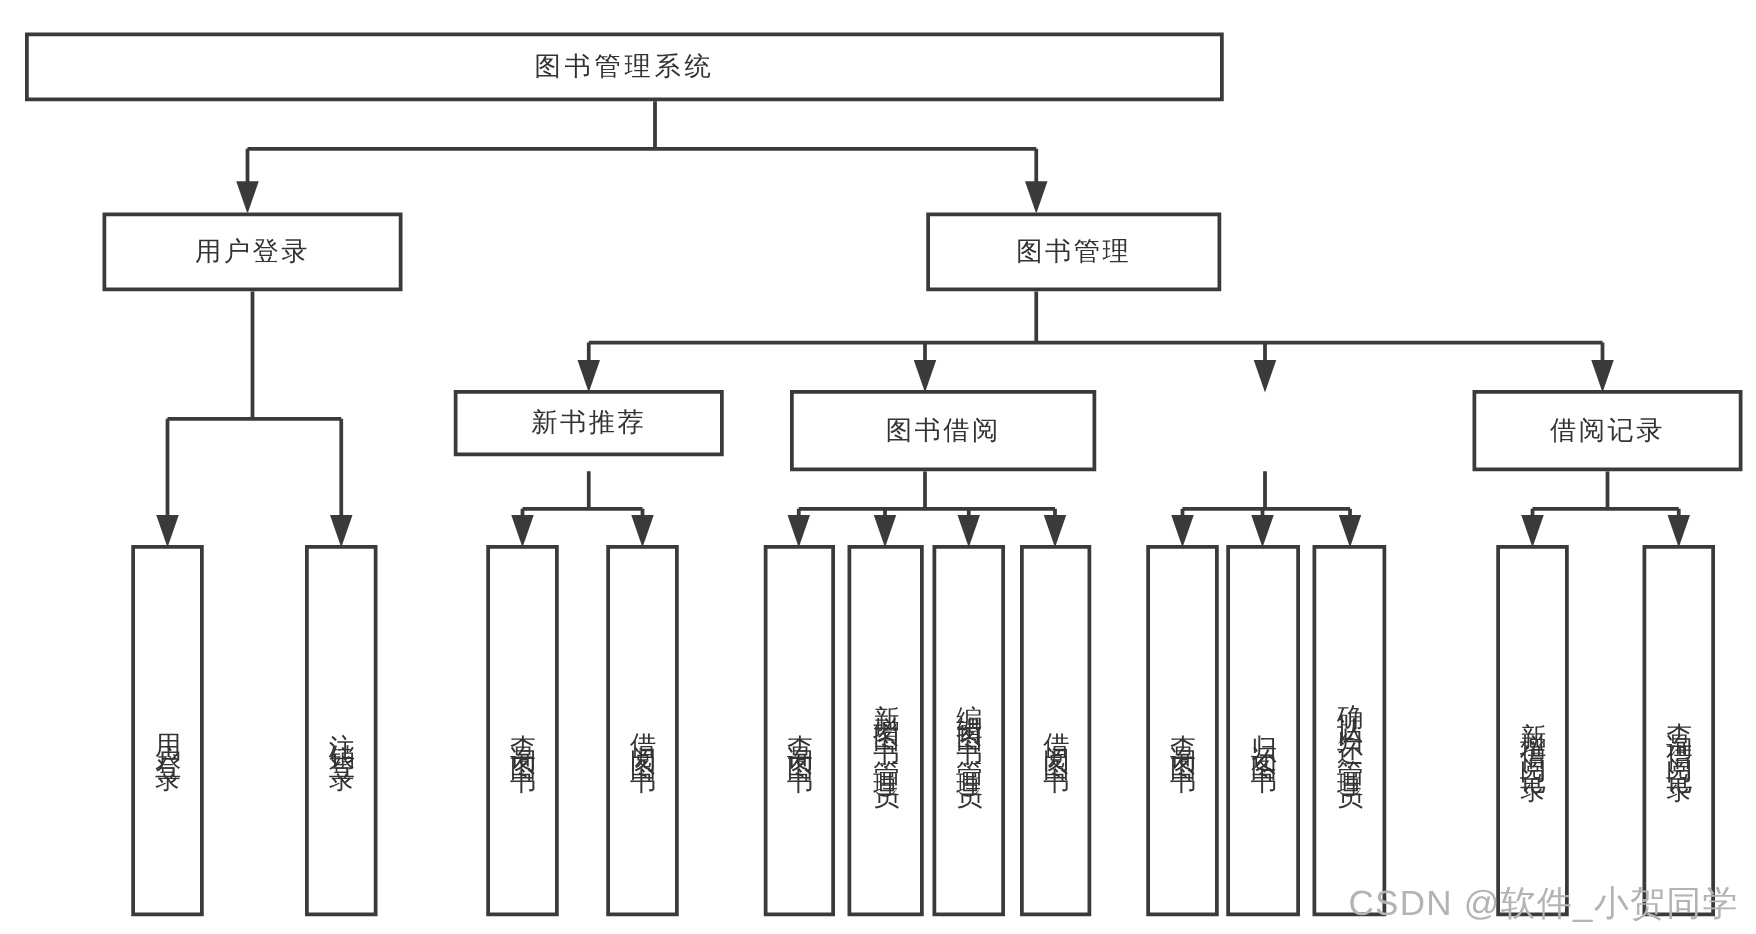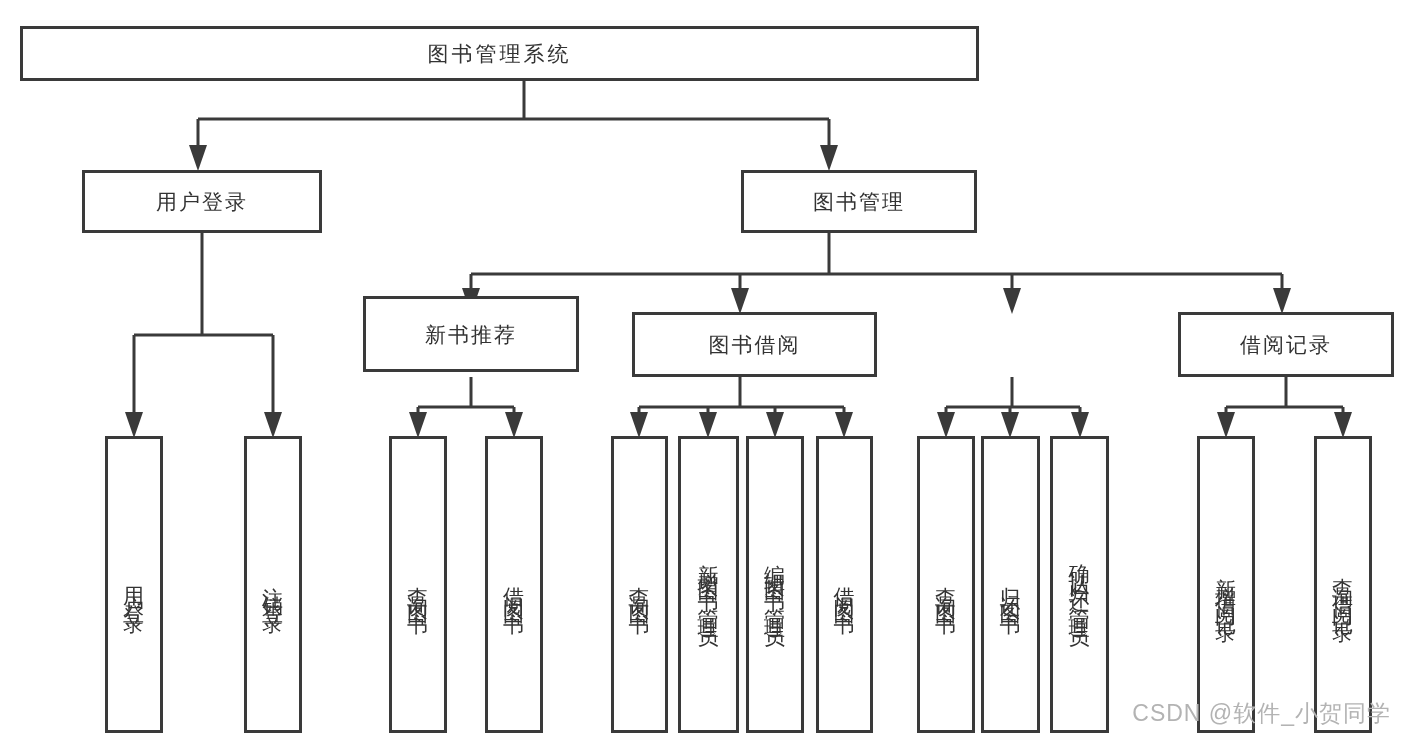--- a/index.html
+++ b/index.html
@@ -55,22 +55,22 @@
   .v {
     writing-mode: vertical-rl;
     text-orientation: mixed;
     letter-spacing: 9px;
     padding-top: 6px;
   }
 
   .watermark {
     position: absolute;
     right: 14px;
-    bottom: 18px;
-    font-size: 23px;
+    bottom: 5px;
+    font-size: 28px;
     letter-spacing: 1px;
     color: var(--watermark);
     white-space: nowrap;
   }
 </style>
 </head>
 <body>
 
 <div class="canvas">
 
@@ -108,21 +108,21 @@
     <path d="M1286 377 V407 M1226 407 H1343 M1226 407 V415 M1343 407 V415"></path>
     <polygon points="1217,412 1235,412 1226,438"></polygon>
     <polygon points="1334,412 1352,412 1343,438"></polygon>
   </svg>
 
   <div class="n h root-node" style="left:20px; top:26px; width:959px; height:55px;">图书管理系统</div>
 
   <div class="n h" style="left:82px; top:170px; width:240px; height:63px;">用户登录</div>
   <div class="n h" style="left:711px; top:170px; width:236px; height:63px;margin-left:30px;">图书管理</div>
 
-  <div class="n h" style="left:363px; top:296px; width:216px; height:76px;">新书推荐</div>
+  <div class="n h" style="left:363px; top:312px; width:216px; height:53px;">新书推荐</div>
   <div class="n h" style="left:632px; top:312px; width:245px; height:65px;">图书借阅</div>
   <div class="n h" style="left:1178px; top:312px; width:216px; height:65px;">借阅记录</div>
 
   <div class="n v" style="left:105px; top:436px; width:58px; height:297px;">用户登录</div>
   <div class="n v" style="left:244px; top:436px; width:58px; height:297px;">注销登录</div>
 
   <div class="n v" style="left:389px; top:436px; width:58px; height:297px;">查询图书</div>
   <div class="n v" style="left:485px; top:436px; width:58px; height:297px;">借阅图书</div>
 
   <div class="n v" style="left:611px; top:436px; width:57px; height:297px;">查询图书</div>

